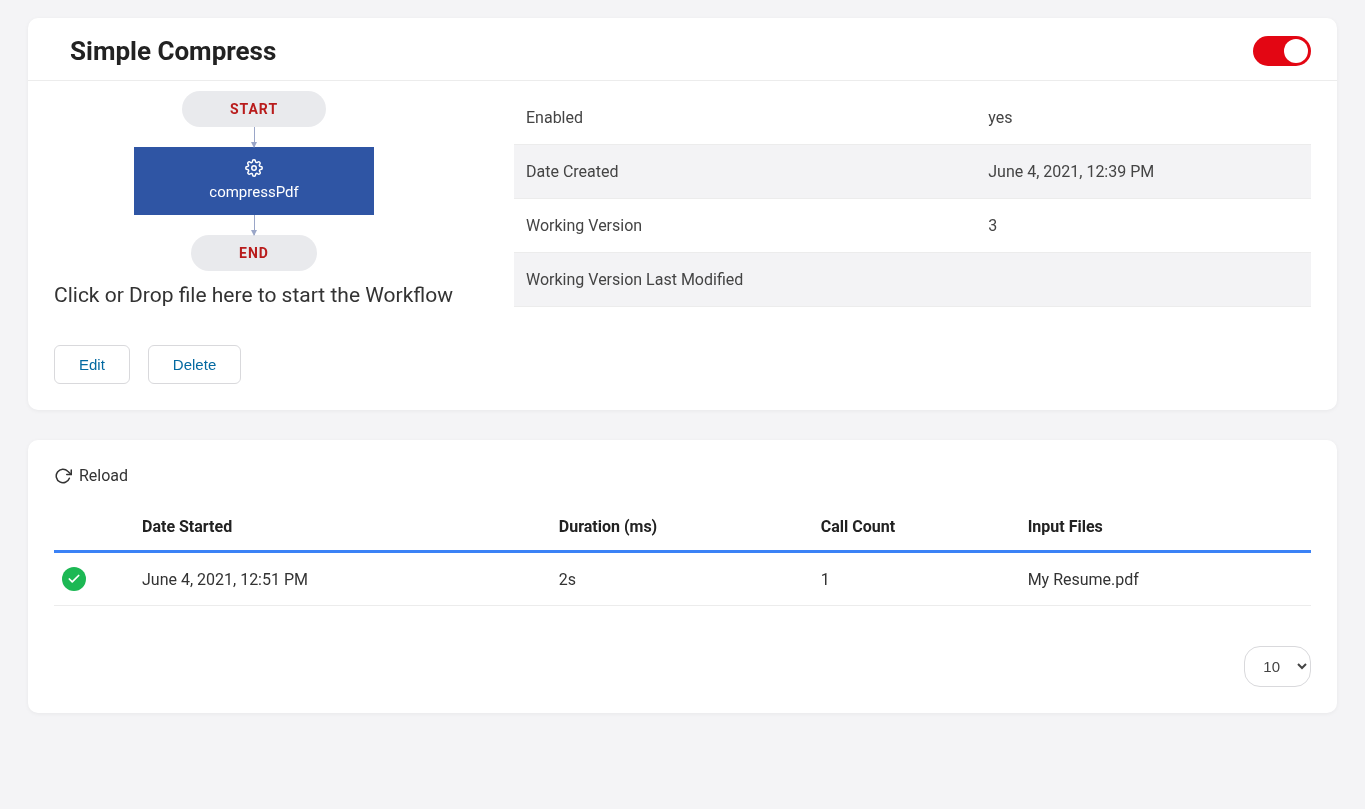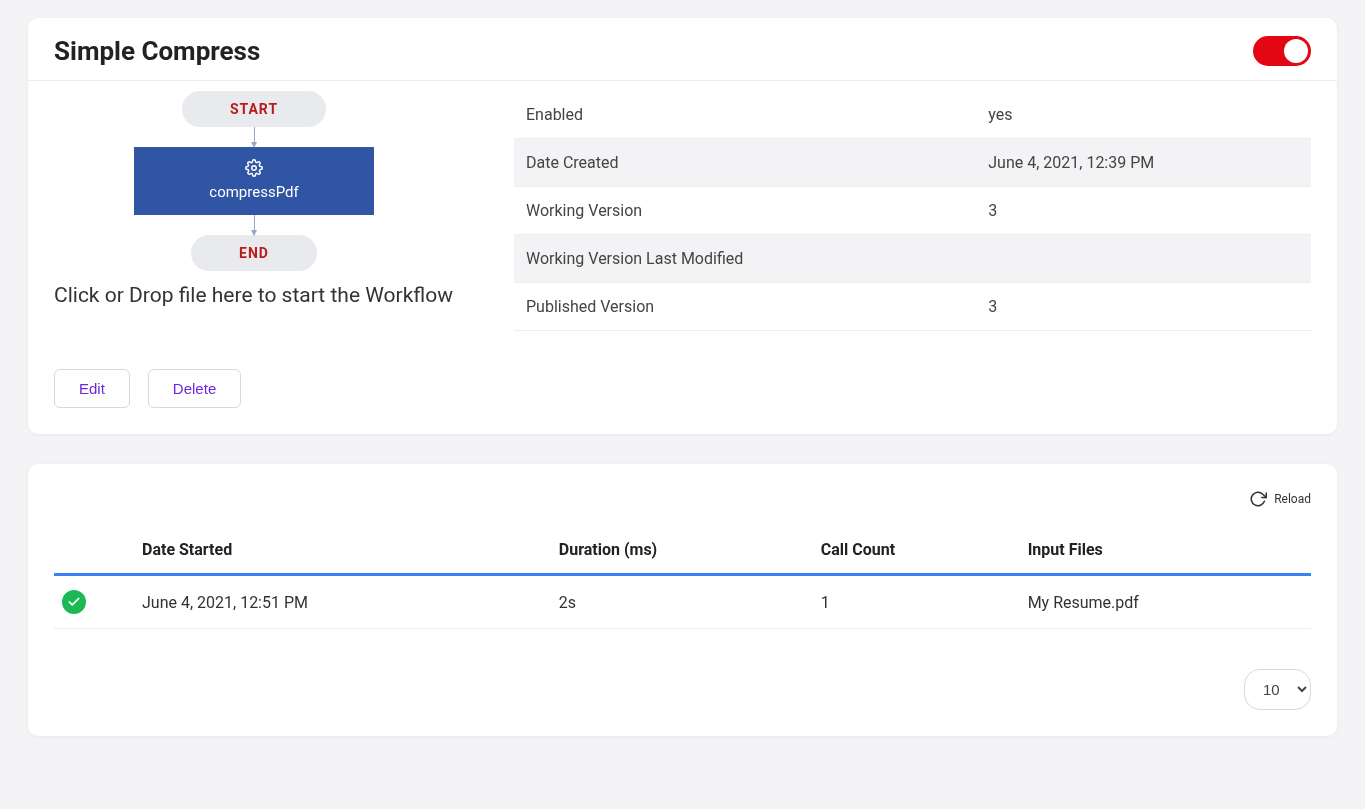--- a/index.html
+++ b/index.html
@@ -17,21 +17,21 @@
     background: #fff;
     border-radius: 10px;
     box-shadow: 0 1px 4px rgba(0,0,0,0.05);
     margin-bottom: 30px;
     padding: 0;
   }
   .card-header {
     display: flex;
     align-items: center;
     justify-content: space-between;
-    padding: 18px 26px 14px 26px;
+    padding: 18px 26px 14px 42px;
     border-bottom: 1px solid #ececec;
   }
   .card-title {
     font-size: 26px;
     font-weight: 700;
     color: #222;
   }
   .toggle {
     width: 58px;
     height: 30px;
@@ -130,35 +130,34 @@
     padding: 20px 26px 26px 26px;
     display: flex;
     gap: 18px;
   }
   .btn {
     background: #fff;
     border: 1px solid #d9d9dc;
     border-radius: 6px;
     padding: 10px 24px;
     font-size: 15px;
-    color: #6d28d9;
+    color: #0369a1;
     cursor: pointer;
   }
   .card2-body {
     padding: 26px;
   }
   .reload-row {
     display: flex;
-    justify-content: flex-end;
     align-items: center;
     gap: 7px;
     margin-bottom: 22px;
     cursor: pointer;
     color: #333;
-    font-size: 12px;
+    font-size: 16px;
   }
   .runs-table {
     width: 100%;
     border-collapse: collapse;
   }
   .runs-table th {
     text-align: left;
     font-size: 16px;
     font-weight: 700;
     color: #222;
@@ -186,20 +185,21 @@
     justify-content: flex-end;
     margin-top: 40px;
   }
   .page-select {
     border: 1px solid #d9d9dc;
     border-radius: 16px;
     padding: 10px 14px;
     font-size: 15px;
     color: #444;
     background: #fff;
+    text-align: right;
   }
   th.col-status, td.col-status { width: 80px; }
 </style>
 </head>
 <body>
 
 <div class="card">
   <div class="card-header">
     <h1 class="card-title">Simple Compress</h1>
     <div class="toggle">
@@ -233,24 +233,20 @@
         <td>Date Created</td>
         <td>June 4, 2021, 12:39 PM</td>
       </tr>
       <tr>
         <td>Working Version</td>
         <td>3</td>
       </tr>
       <tr>
         <td>Working Version Last Modified</td>
         <td></td>
-      </tr>
-      <tr>
-        <td>Published Version</td>
-        <td>3</td>
       </tr>
     </tbody>
       </table>
   </div>
   <div class="card-actions">
     <button class="btn">Edit</button>
     <button class="btn">Delete</button>
   </div>
 </div>
 

